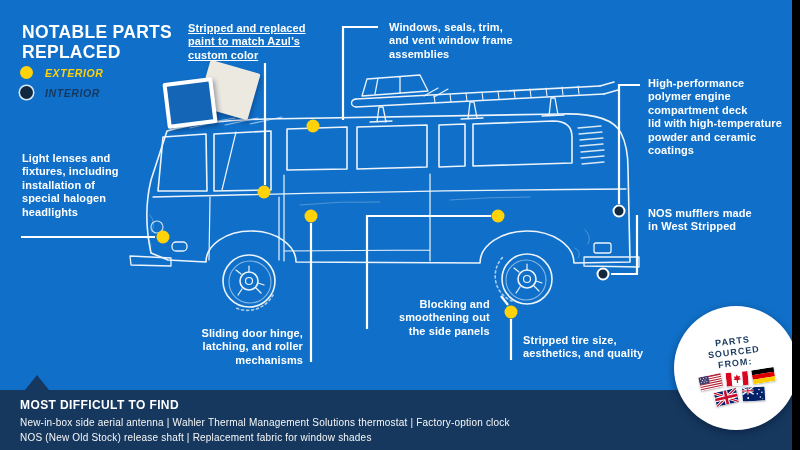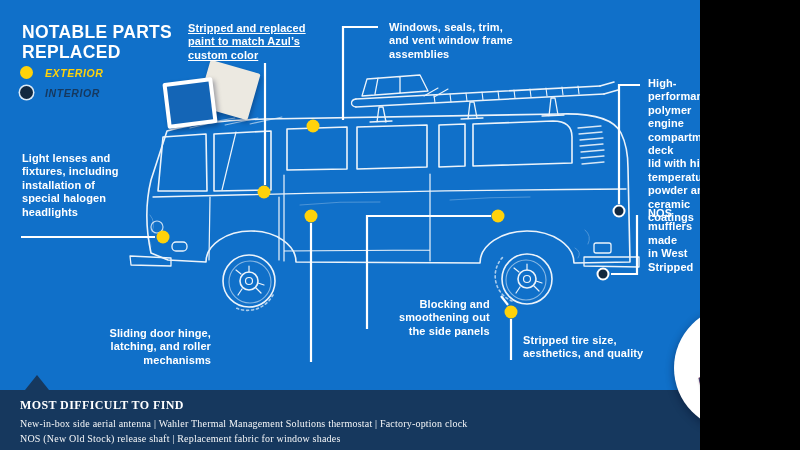--- a/index.html
+++ b/index.html
@@ -1,17 +1,17 @@
 <!DOCTYPE html>
 <html><head>
 <meta charset="utf-8">
 <style>
   html,body{margin:0;padding:0;background:#000;}
   .stage{
-    position:relative;width:700px;height:450px;overflow:hidden;
+    position:relative;width:792px;height:450px;overflow:hidden;
     background:#1070C9;
     font-family:"Liberation Sans", sans-serif;
     -webkit-font-smoothing:antialiased;
   }
   svg.art{position:absolute;left:0;top:0;z-index:1;}
   .title{
     position:absolute;left:22px;top:22px;z-index:3;
     color:#fff;font-size:17.5px;font-weight:bold;line-height:1.16;
     letter-spacing:.3px;white-space:pre-line;
   }
@@ -41,21 +41,21 @@
     transform:rotate(16deg);box-shadow:2px 3px 5px rgba(0,10,40,.3);
   }
   .swatch-blue{
     left:165px;top:80px;width:50px;height:46px;background:#fff;
     transform:rotate(-7deg);box-shadow:2px 3px 5px rgba(0,10,40,.35);
     box-sizing:border-box;padding:4px;
   }
   .swatch-blue .photo{width:100%;height:100%;background:#1465B6;}
   .footer{
     position:absolute;left:0;bottom:0;width:800px;height:60px;z-index:2;
-    background:#16385E;color:#fff;box-sizing:border-box;padding:8px 0 0 20px;font-family:Liberation Serif, serif;
+    background:#16385E;color:#fff;box-sizing:border-box;padding:8px 0 0 20px;
   }
   .footer-pointer{
     position:absolute;left:25px;bottom:60px;z-index:2;width:0;height:0;
     border-left:12px solid transparent;border-right:12px solid transparent;
     border-bottom:15px solid #16385E;
   }
   .footer-heading{font-size:12px;font-weight:bold;letter-spacing:.4px;margin-bottom:4px;}
   .footer-line{font-size:10px;line-height:14.5px;color:rgba(255,255,255,.96);letter-spacing:.2px;}
   .badge{
     position:absolute;left:674px;top:306px;width:124px;height:124px;z-index:4;

